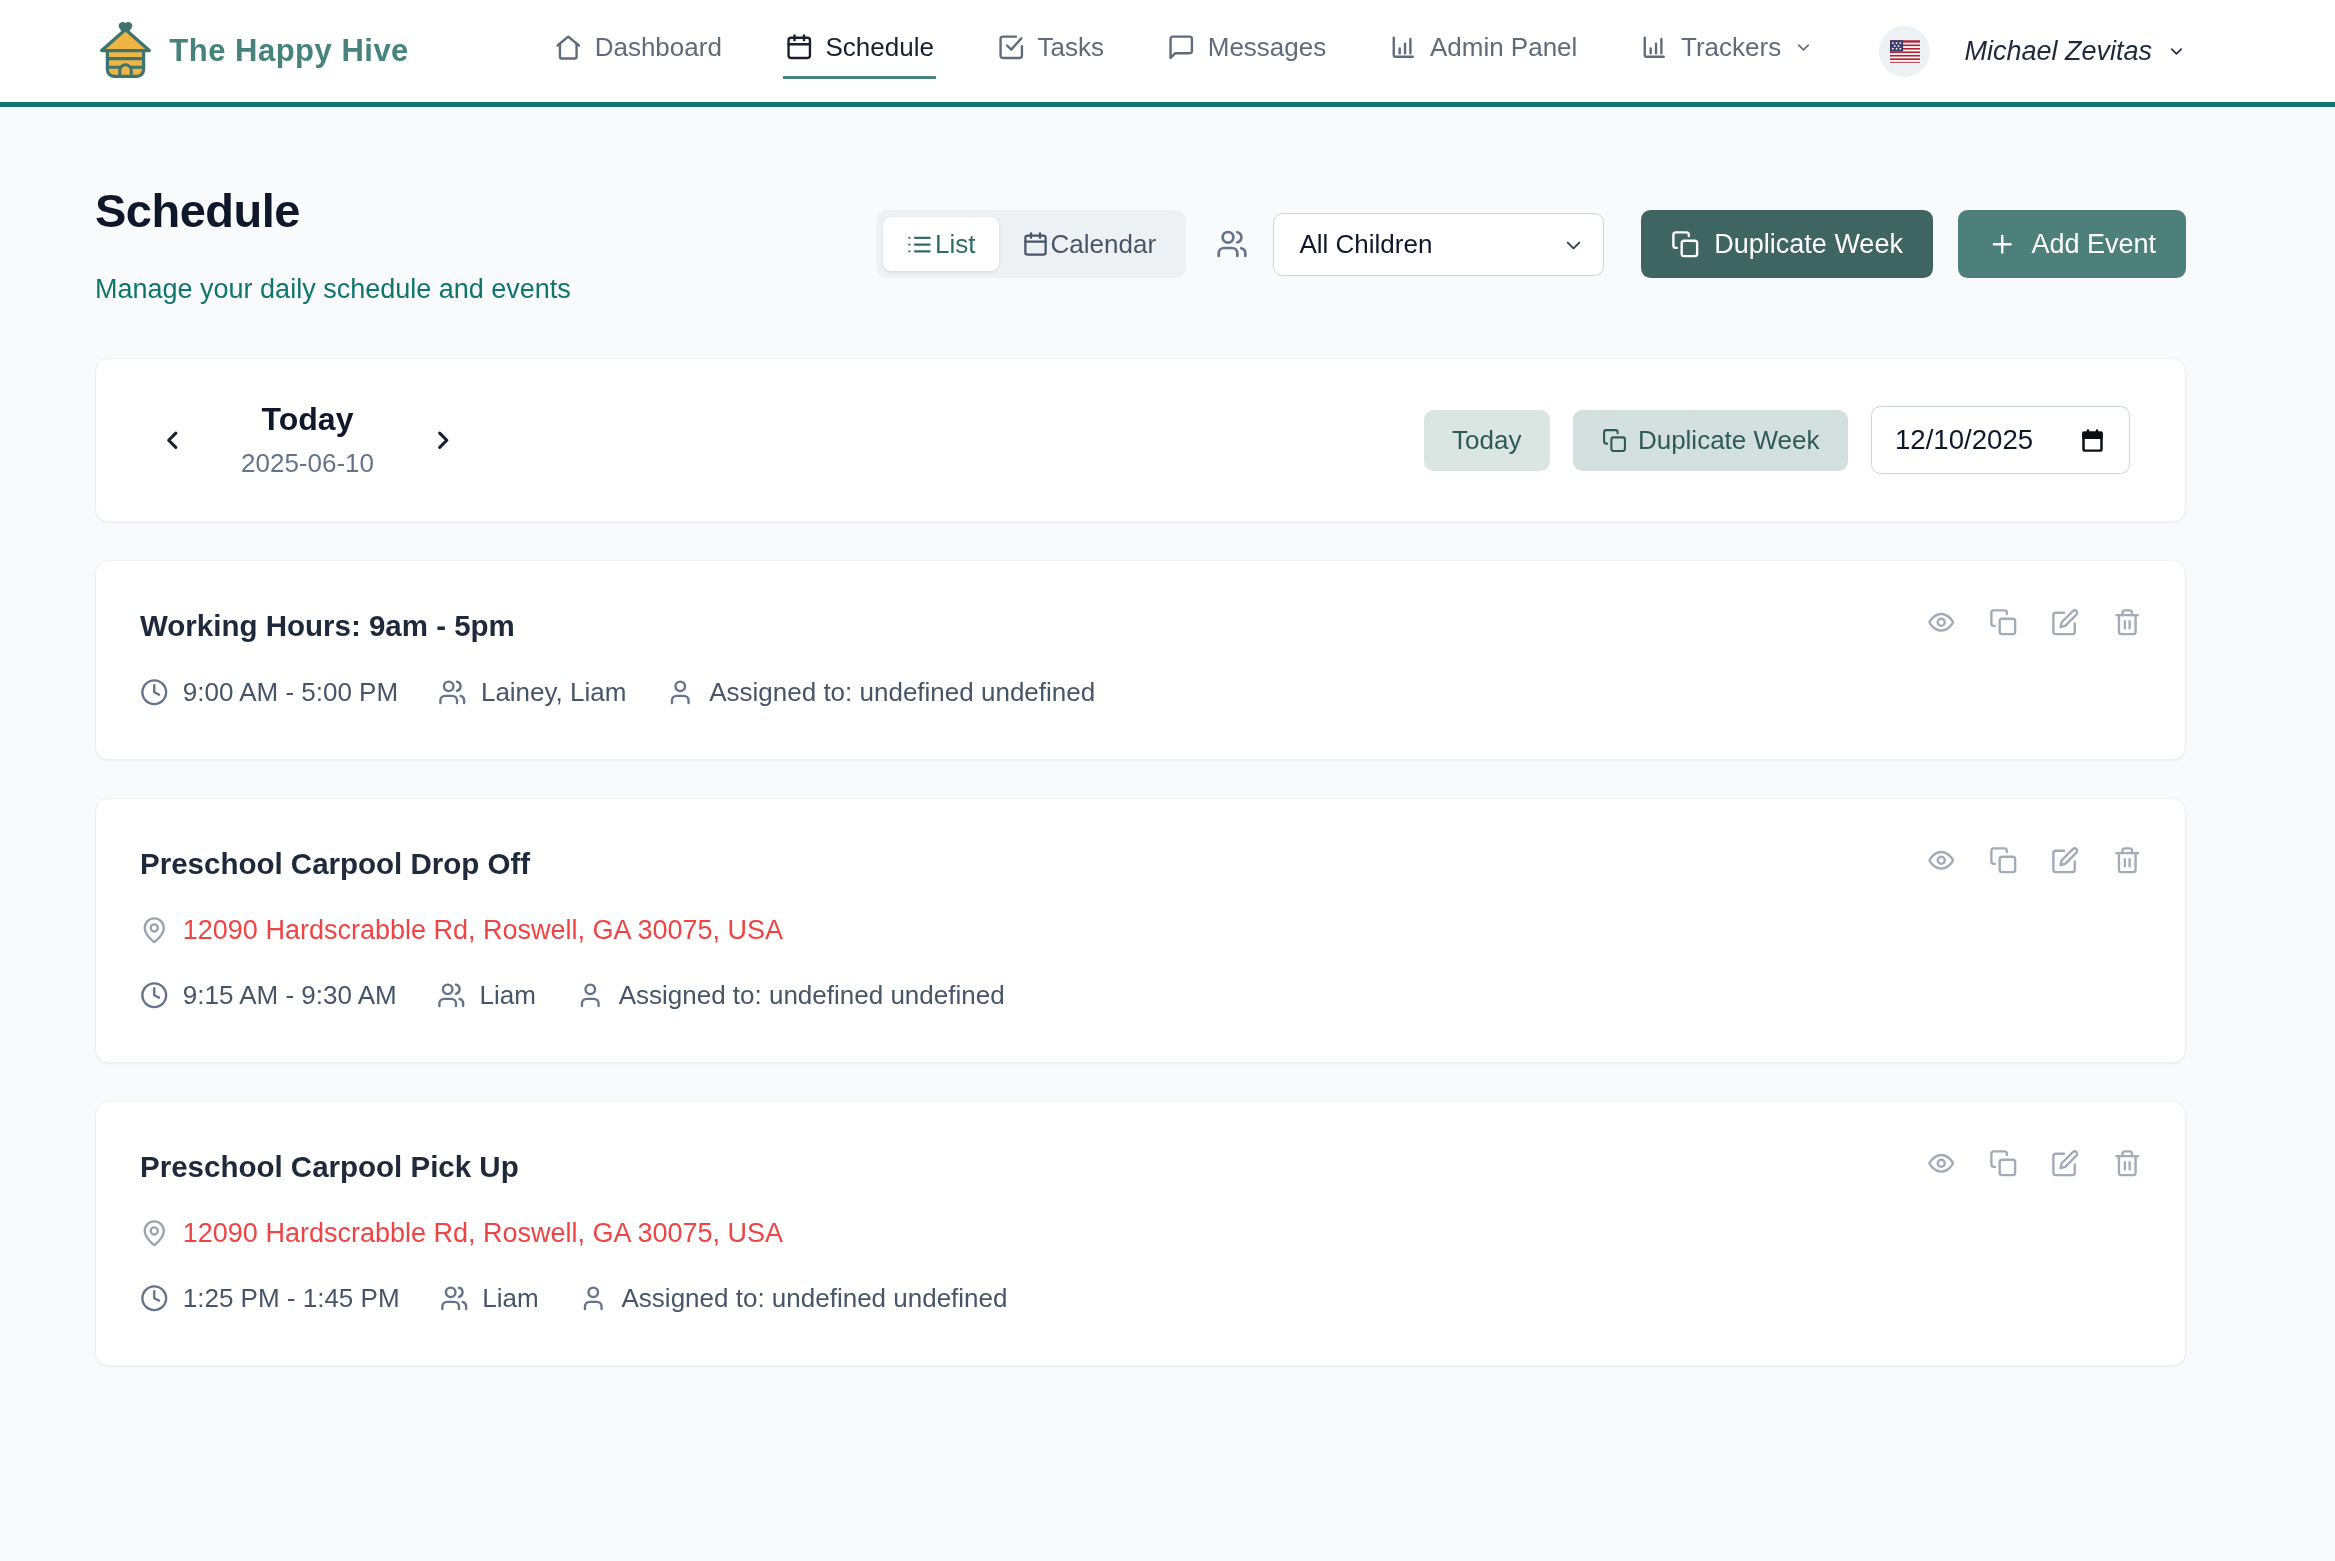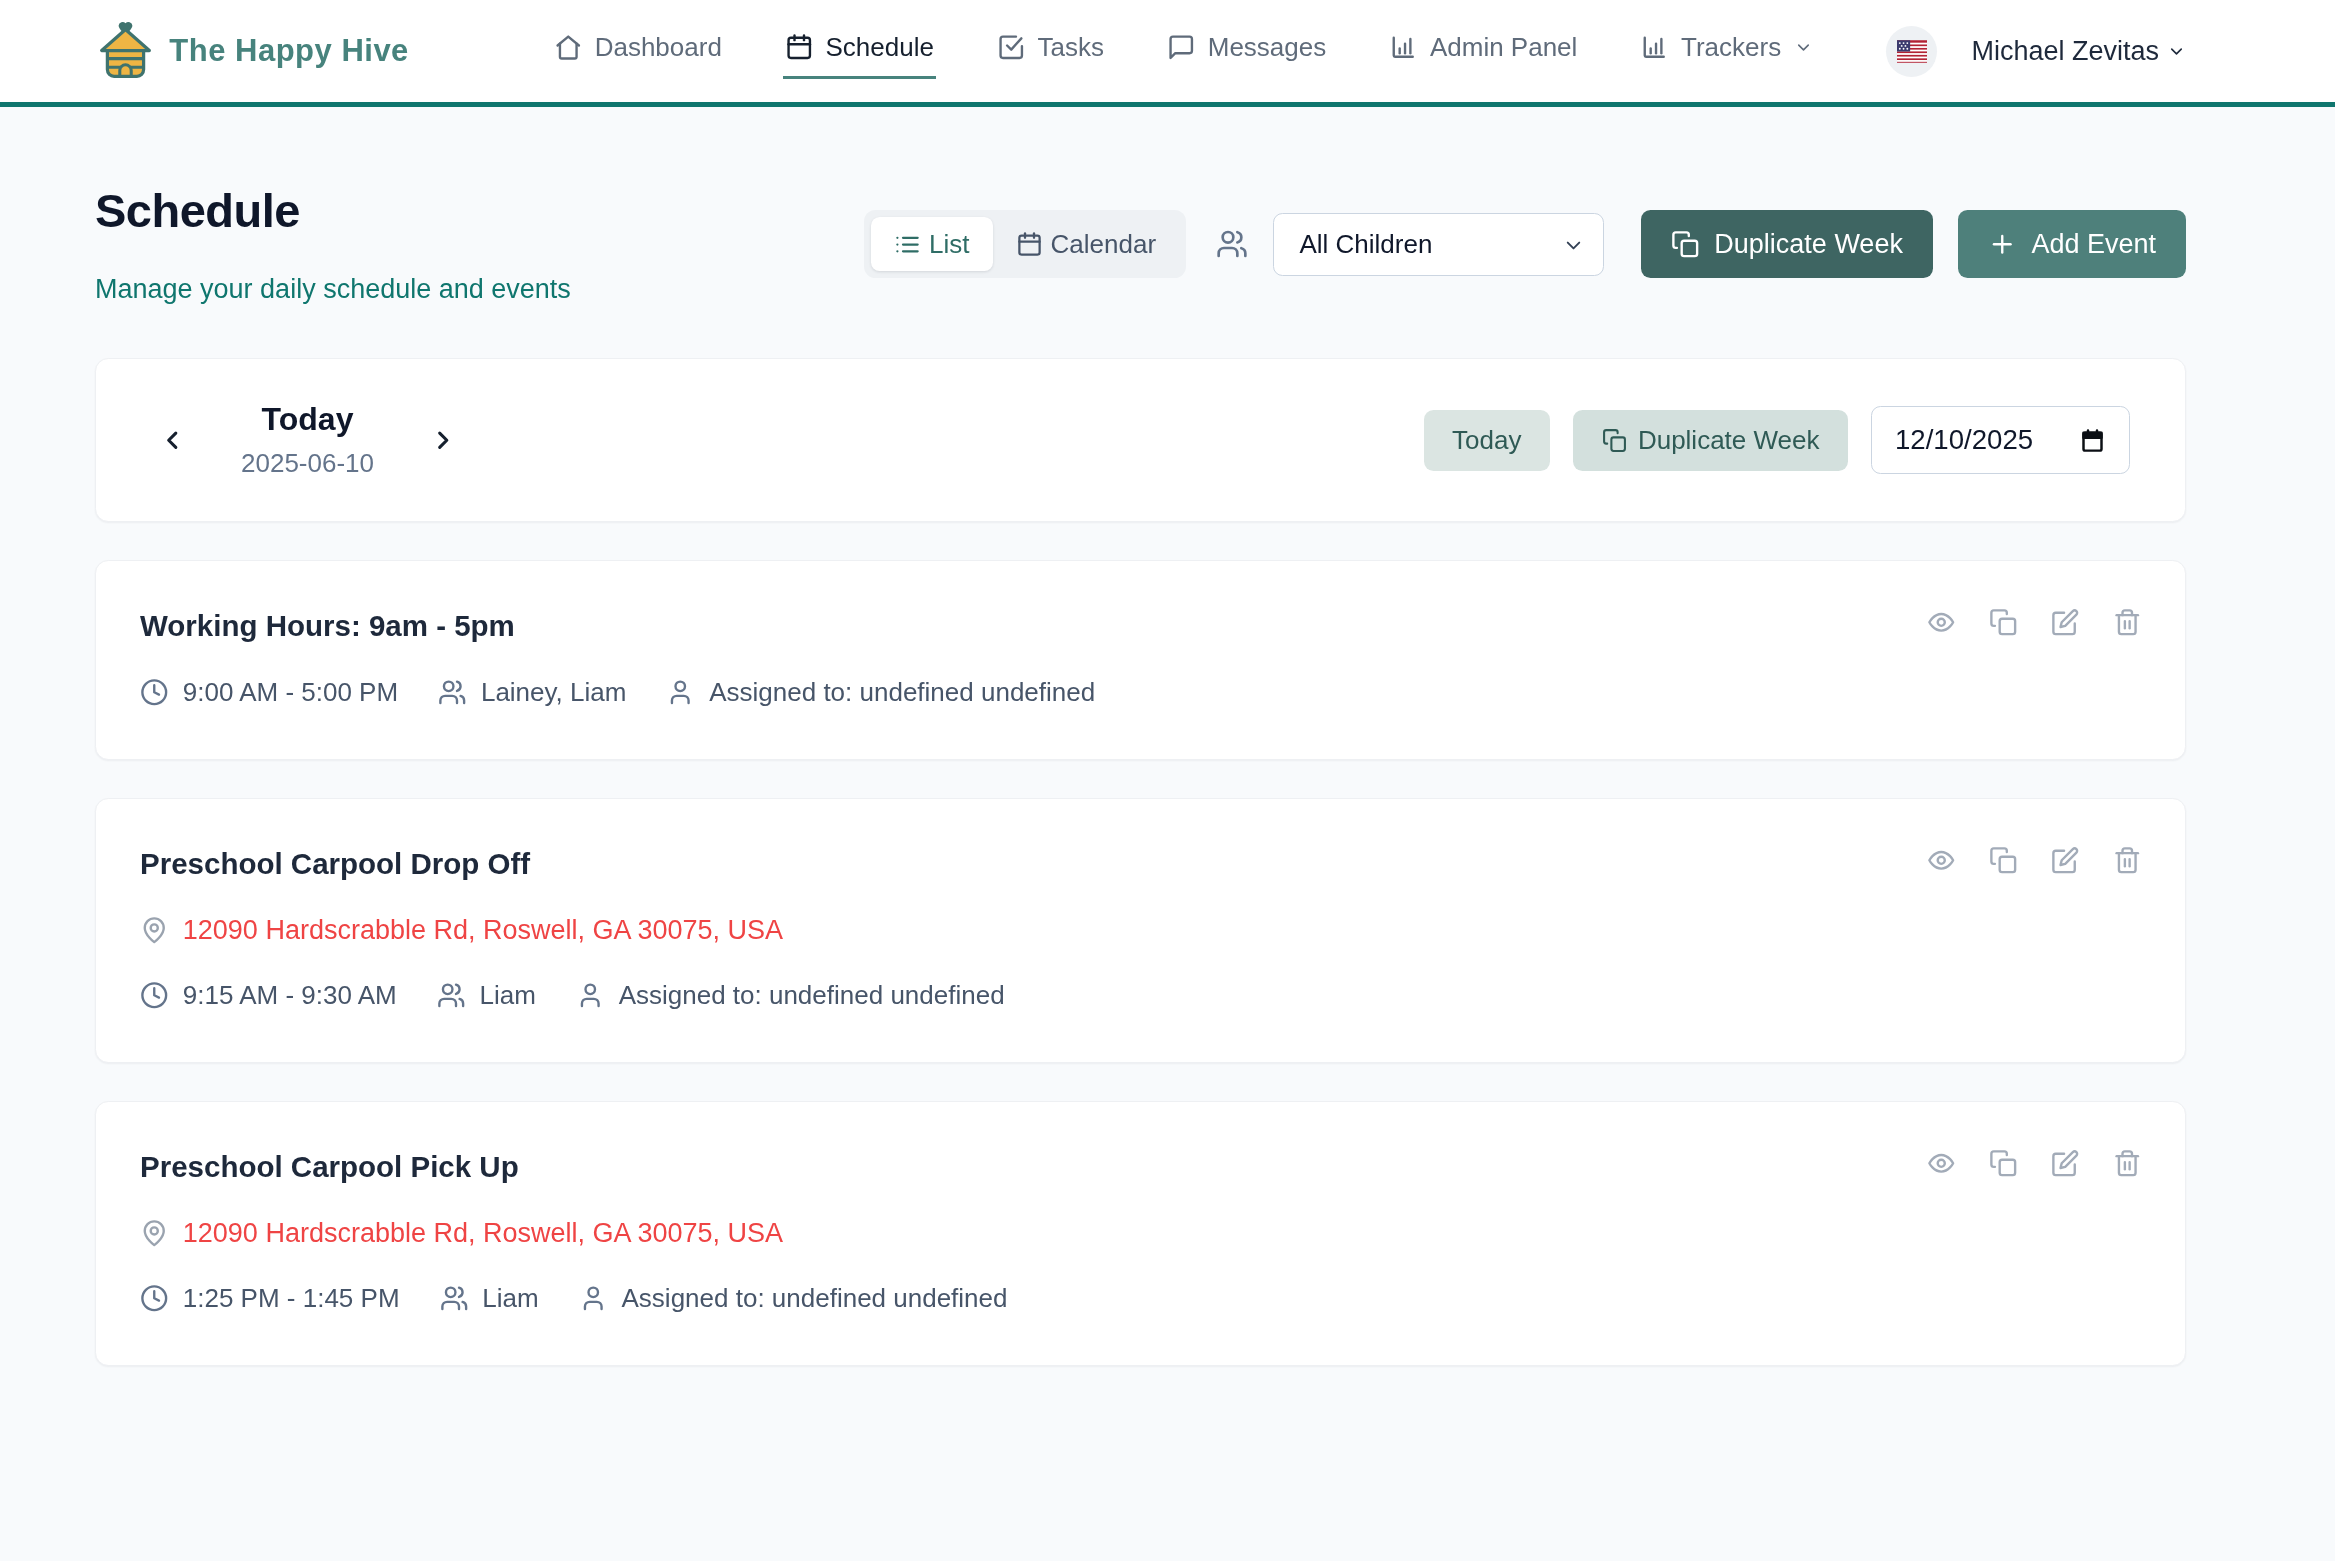--- a/index.html
+++ b/index.html
@@ -28,33 +28,33 @@
   }
   .nav-item .nv-ic { width:28.5px; height:28.5px; }
   .nav-item.active { color:#16202e; font-weight:500; border-bottom-color:#47837d; }
   .chev { width:19px; height:19px; }
   .header-right { margin-left:auto; display:flex; align-items:center; gap:34px; }
   .flag-wrap {
     width:51px; height:51px; border-radius:50%; background:#eef1f4;
     display:flex; align-items:center; justify-content:center; border:none; cursor:pointer;
   }
   .user-menu {
-    display:flex; align-items:center; gap:8px; background:none; border:none; cursor:pointer;
-    font-family:inherit; font-size:27px; color:#1e293b;
+    display:flex; align-items:center; gap:15px; background:none; border:none; cursor:pointer;
+    font-family:inherit; font-size:27px; color:#1e293b;font-style:italic;
   }
 
   
   main { padding:0 150px 0 95px; }
   .page-head { display:flex; align-items:center; justify-content:space-between; margin-top:76px; }
   .page-title { font-size:47px; font-weight:bold; color:#0f172a; letter-spacing:-0.5px; }
   .page-subtitle { font-size:27px; color:#0f766e; margin-top:36px; }
   .controls { display:flex; align-items:center; gap:25px; }
   .view-toggle { display:flex; background:#eef1f4; border-radius:11.4px; padding:6.7px; }
   .toggle-btn {
-    display:flex; align-items:center; gap:8px; font-size:26px; color:#475569;
+    display:flex; align-items:center; gap:2px; font-size:26px; color:#475569;
     border:none; background:transparent; padding:11.4px 23px; border-radius:8.6px; cursor:pointer; font-family:inherit;
   }
   .toggle-btn .tg-ic { width:27px; height:27px; }
   .toggle-btn.active { background:#ffffff; color:#2f6d66; box-shadow:0 1px 2.9px rgba(15,23,42,.12); }
   .users-filter-ic { width:32px; height:32px; color:#64748b; margin-left:5.7px; }
   .select-wrap { position:relative; }
   .child-select {
     appearance:none; -webkit-appearance:none;
     width:331px; height:63px; background:#ffffff; border:1px solid #cbd5e1; border-radius:9.5px;
     font-size:26px; color:#0f172a; padding:0 57px 0 25px; font-family:inherit; cursor:pointer;

